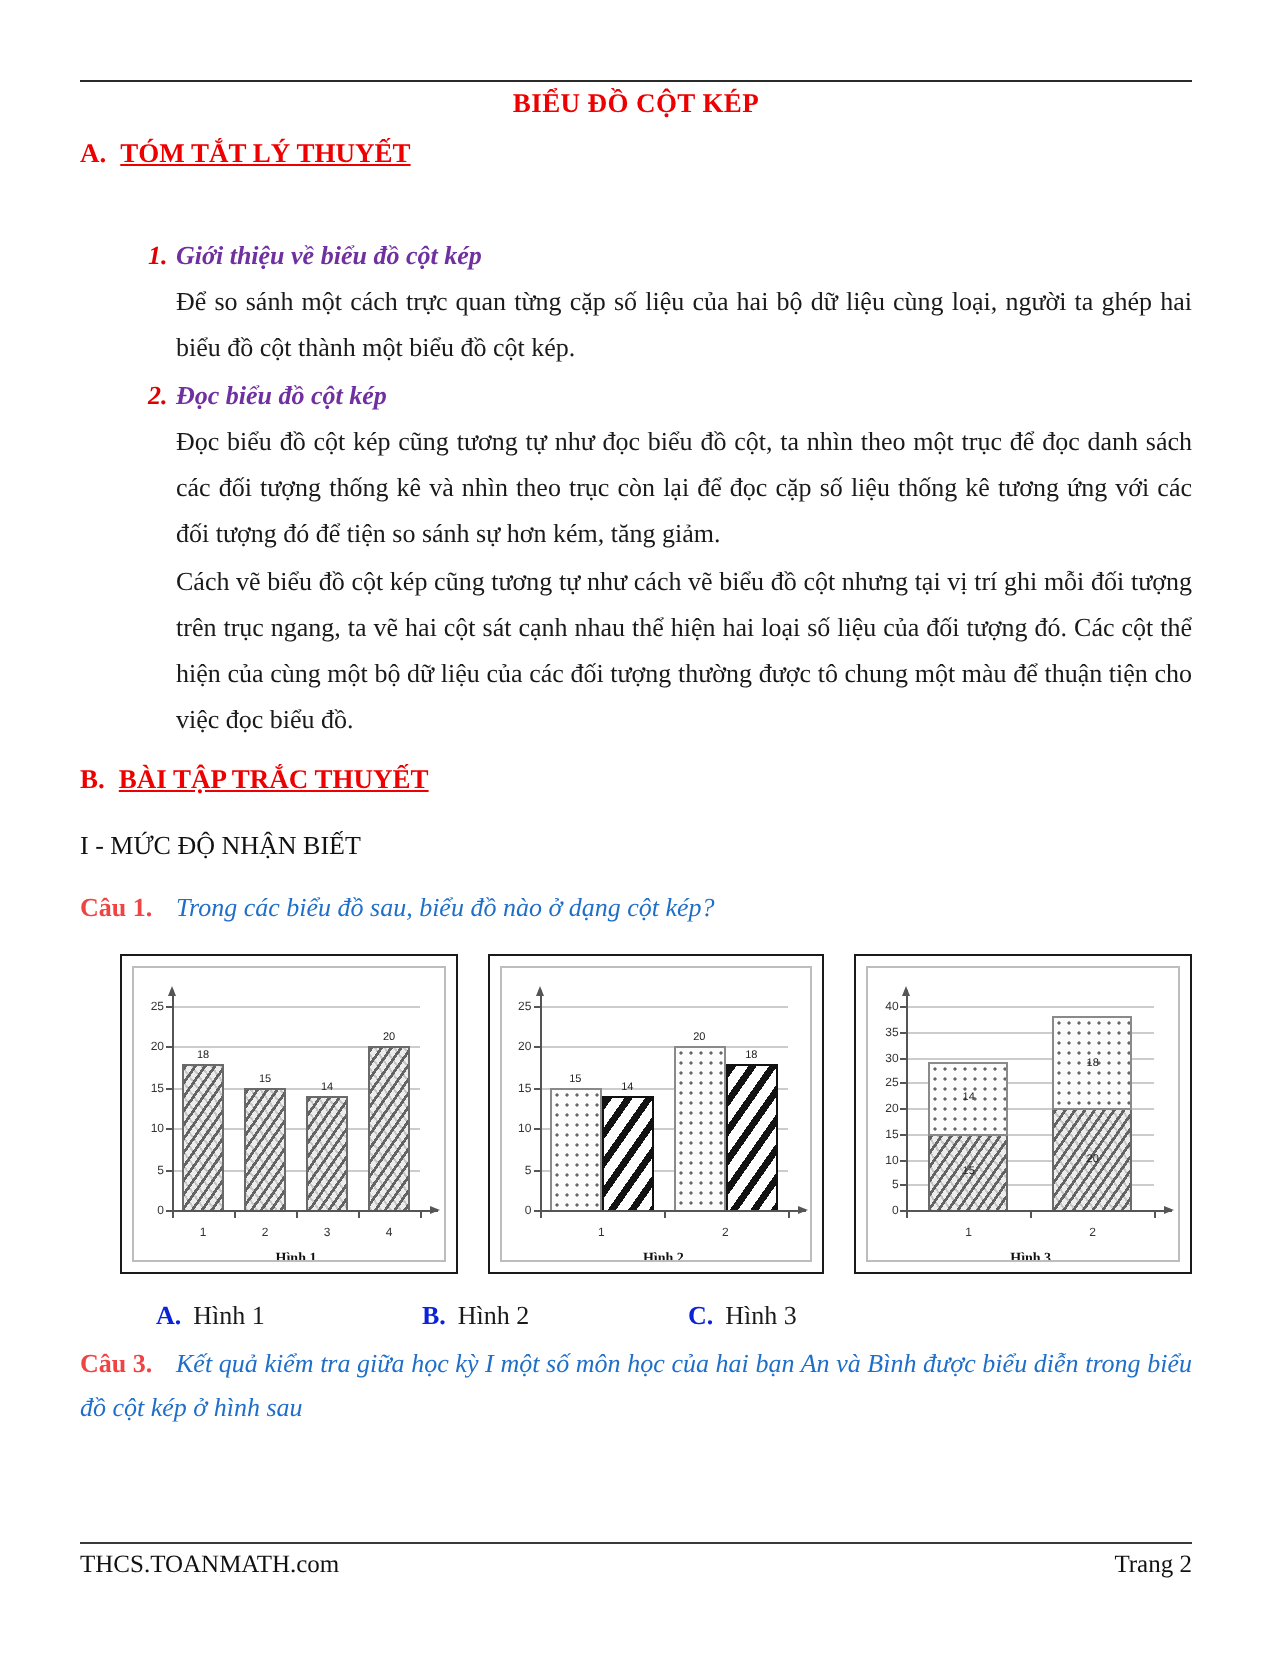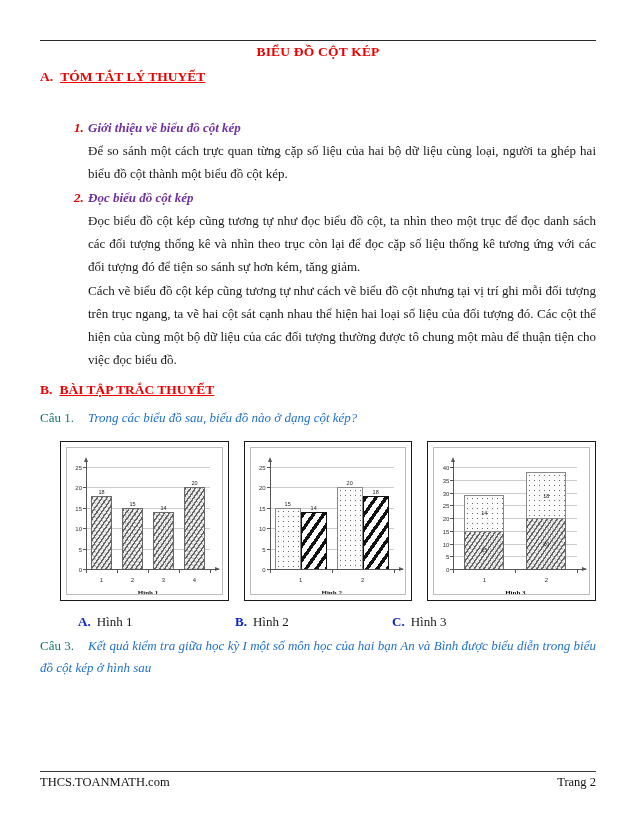--- a/index.html
+++ b/index.html
@@ -10,21 +10,21 @@
   .doc-title{margin-top:3px;text-align:center;font-weight:bold;font-size:13.5px;color:#ee0000;letter-spacing:.2px;}
   .sec-head{margin-top:9px;font-weight:bold;font-size:13.5px;color:#ee0000;}
   .sec-head .sec-title{text-decoration:underline;margin-left:7px;}
   .theory{margin-top:31px;}
   .t-head{line-height:23px;font-weight:bold;color:#7030a0;font-style:italic;}
   .t-head .num{display:inline-block;width:14px;margin-left:34px;color:#e00000;}
   .t-body{margin:0 0 1px 48px;line-height:23px;text-align:justify;}
   .sec-b{margin-top:11px;}
   .level{margin-top:13px;line-height:23px;font-size:13px;color:#111;}
   .question{margin-top:9px;line-height:22px;text-align:justify;}
-  .q-label{display:inline-block;width:48px;font-weight:normal;color:#0f766e;font-style:normal;}
+  .q-label{display:inline-block;width:48px;font-weight:bold;color:#ef4444;font-style:normal;}
   .q-text{font-style:italic;color:#1f6fc9;}
   .charts-row{display:flex;gap:15px;margin:12px 0 0 20px;}
   .chart-box{width:172px;height:160px;border:1.8px solid #1a1a1a;padding:5px;box-sizing:border-box;background:#fff;}
   .chart-inner{width:100%;height:100%;border:1px solid #bdbdbd;box-sizing:border-box;padding:9px 3px 2px 4px;overflow:hidden;}
   .plot-wrap{position:relative;}
   .ylabels{position:absolute;left:0;bottom:0;width:13px;}
   .ylab{position:absolute;right:2px;font-family:"Liberation Sans",sans-serif;font-size:6px;color:#333;line-height:6px;}
   .plot{position:absolute;left:15px;bottom:0;}
   .gridline{position:absolute;left:0;width:100%;height:1px;background:#cccccc;}
   .yaxis{position:absolute;left:0;top:-9px;bottom:0;width:1px;background:#555;}
@@ -38,21 +38,21 @@
     background-image:repeating-linear-gradient(125deg,rgba(85,85,85,.9) 0 1.4px,rgba(0,0,0,0) 1.4px 4px),
                      repeating-linear-gradient(55deg,rgba(150,150,150,.45) 0 1px,rgba(0,0,0,0) 1px 4px);
     border:1px solid #6a6a6a;}
   .pat-dot{background-color:#fcfcfc;background-image:radial-gradient(#666 .7px,rgba(0,0,0,0) .9px);background-size:5px 5px;border:1px solid #8a8a8a;}
   .pat-stripe{background:repeating-linear-gradient(125deg,#121212 0 3.4px,#ffffff 3.4px 8.4px);border:1px solid #111;}
   .dlabel{position:absolute;font-family:"Liberation Sans",sans-serif;font-size:5.5px;line-height:6px;color:#222;text-align:center;}
   .dlabel.in{left:0;right:0;top:50%;margin-top:-3px;}
   .xlabels{margin-left:15px;white-space:nowrap;}
   .xlab{display:inline-block;text-align:center;font-family:"Liberation Sans",sans-serif;font-size:6px;color:#333;padding-top:3px;}
   .caption{margin-left:15px;text-align:center;font-weight:bold;font-size:7px;font-family:"Liberation Serif",serif;color:#111;padding-top:3px;}
-  .options{display:flex;margin:10px 0 0 38px;line-height:22px;gap:24px;}
+  .options{display:flex;margin:10px 0 0 38px;line-height:22px;}
   .opt{width:133px;}
   .opt:last-child{width:auto;}
   .opt-letter{font-weight:bold;color:#0a23d8;margin-right:6px;}
   .footer-rule{position:absolute;left:40px;right:40px;top:771px;border-top:1.7px solid #3a3a3a;}
   .footer{position:absolute;left:40px;right:40px;top:775px;display:flex;justify-content:space-between;font-size:12.5px;color:#111;}
 </style>
 </head>
 <body>
 
 <div class="page">
@@ -76,20 +76,21 @@
       </div>
       <div class="t-body">Đọc biểu đồ cột kép cũng tương tự như đọc biểu đồ cột, ta nhìn theo một trục để đọc danh sách các đối tượng thống kê và nhìn theo trục còn lại để đọc cặp số liệu thống kê tương ứng với các đối tượng đó để tiện so sánh sự hơn kém, tăng giảm.</div>
 
       <div class="t-body">Cách vẽ biểu đồ cột kép cũng tương tự như cách vẽ biểu đồ cột nhưng tại vị trí ghi mỗi đối tượng trên trục ngang, ta vẽ hai cột sát cạnh nhau thể hiện hai loại số liệu của đối tượng đó. Các cột thể hiện của cùng một bộ dữ liệu của các đối tượng thường được tô chung một màu để thuận tiện cho việc đọc biểu đồ.</div>
     </div>
 
     <div class="sec-head sec-b">
       <span>B.</span><span class="sec-title">BÀI TẬP TRẮC THUYẾT</span>
     </div>
 
+    <div class="level">I - MỨC ĐỘ NHẬN BIẾT</div>
 
     <div class="question">
       <span class="q-label">Câu 1.</span><span class="q-text">Trong các biểu đồ sau, biểu đồ nào ở dạng cột kép?</span>
     </div>
 
     <div class="charts-row">
       <div class="chart-box">
           <div class="chart-inner">
             <div class="plot-wrap" style="height: 113px;">
               <div class="ylabels" style="height: 102px;">

